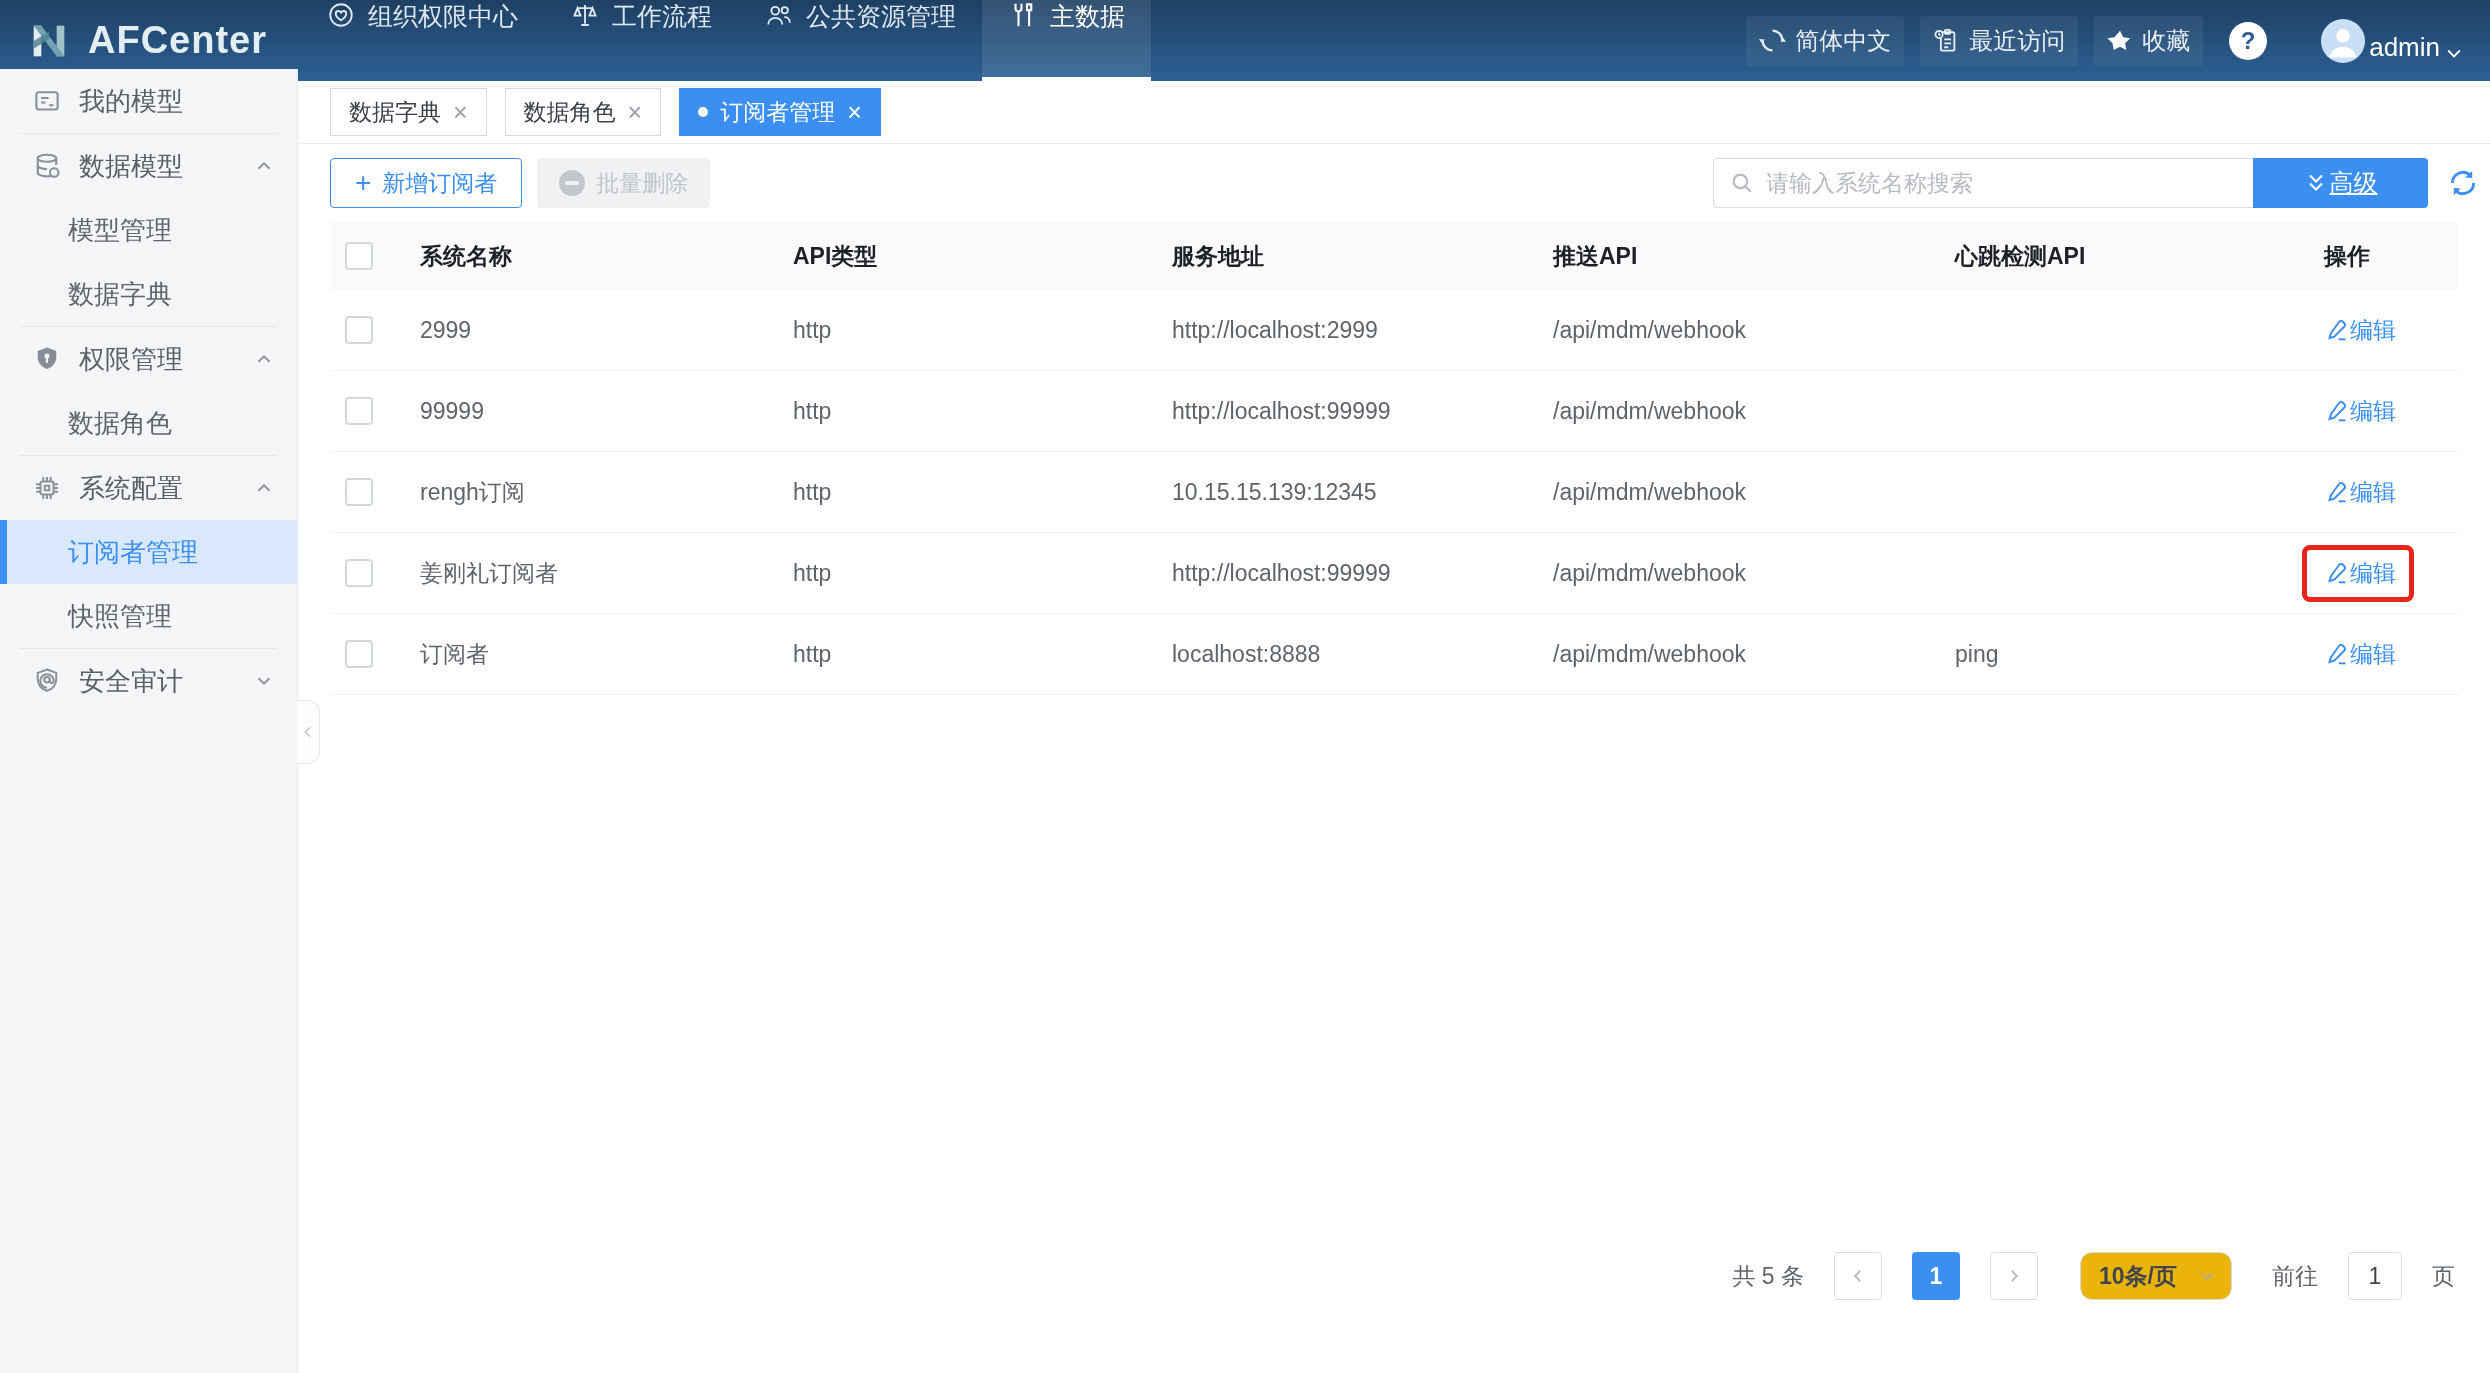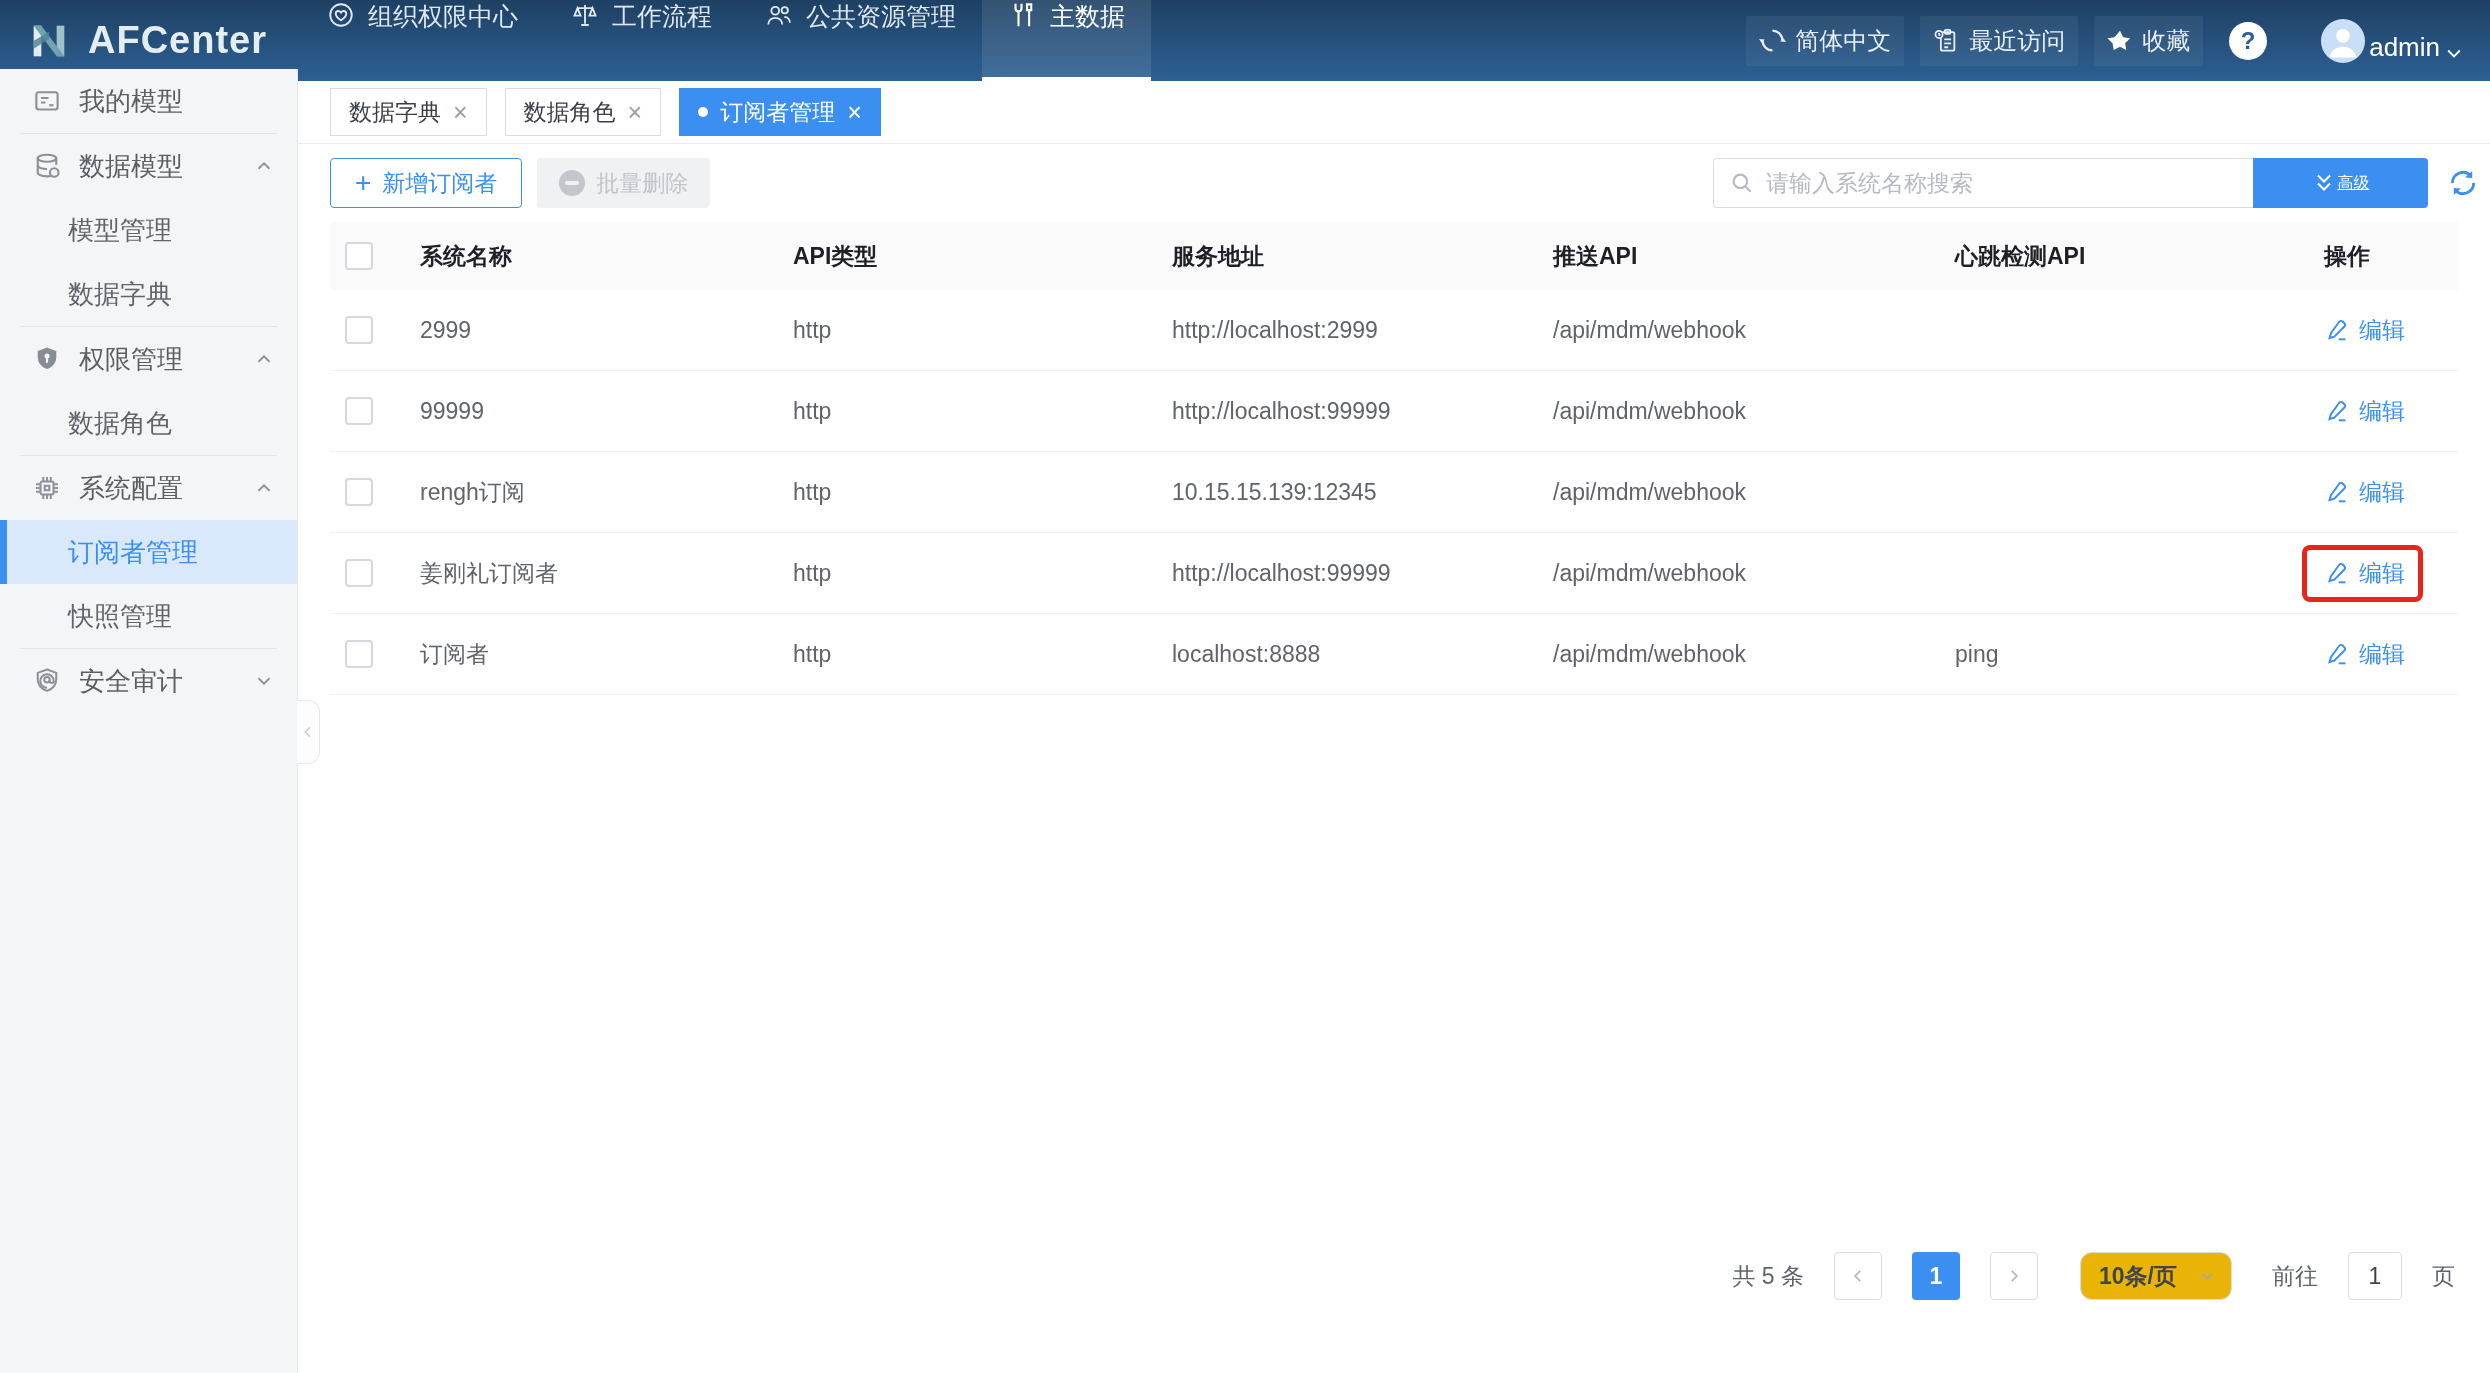--- a/index.html
+++ b/index.html
@@ -69,36 +69,36 @@
   .minus-circle::after { content:""; position:absolute; left:6px; right:6px; top:11px;
     height:4px; background:#f0f1f3; border-radius:2px; }
   .search-wrap { margin-left:auto; display:flex; align-items:center; }
   .search-box { width:540px; height:50px; border:1px solid #d9dce2; border-right:none;
     border-radius:4px 0 0 4px; display:flex; align-items:center; gap:11px; padding:4px 15px;
     background:#fff; color:#b6bac1; }
   .search-box input { border:none; outline:none; flex:1; font-size:23px;
     font-family:inherit; color:#454a51; background:transparent; }
   .search-box input::placeholder { color:#b6bac1; }
   .btn-adv { width:175px; height:50px; background:#3a8ff0; border:none; border-radius:0 4px 4px 0;
-    color:#fff; font-size:16px; display:inline-flex; align-items:center; justify-content:center;
+    color:#fff; font-size:24px; display:inline-flex; align-items:center; justify-content:center;
     gap:2px; cursor:pointer;text-decoration:underline; }
   .refresh-btn { margin-left:18px; color:#3a8ff0; display:flex; cursor:pointer; }
 
   
   .table { margin:0 32px; }
   .tgrid { display:grid; grid-template-columns:90px 373px 379px 381px 402px 363px 140px;
     align-items:center; }
   .thead { height:68px; background:#fafafa; font-weight:bold; font-size:23px; color:#1d2127; }
   .trow { height:81px; border-bottom:1px solid #eef0f3; font-size:23px; color:#5f646b; }
   .cb-cell { padding-left:15px; display:flex; }
   .checkbox { width:28px; height:28px; border:2px solid #d4d7dd; border-radius:4px;
     background:#fff; cursor:pointer; }
   .ops-cell { display:flex; padding-left:6px; }
   .edit-wrap { position:relative; display:inline-flex; }
-  .edit-link { display:inline-flex; align-items:center; gap:9px; color:#3a8ff0;
+  .edit-link { display:inline-flex; align-items:center; color:#3a8ff0;
     font-size:23px; text-decoration:none; cursor:pointer; }
   .red-frame { position:absolute; left:-22px; right:-18px; top:-13px; bottom:-13px;
     border:5px solid #e8251a; border-radius:8px; pointer-events:none; }
 
   
   .pager { position:absolute; right:35px; bottom:73px; height:48px;
     display:flex; align-items:center; gap:30px; font-size:23px; color:#5f646b; }
   .pg-btn { width:48px; height:48px; border:1px solid #d9dce2; border-radius:4px; background:#fff;
     display:flex; align-items:center; justify-content:center; color:#b9bdc5; cursor:pointer; }
   .pg-num { width:48px; height:48px; border-radius:4px; background:#3a8ff0; color:#fff;

